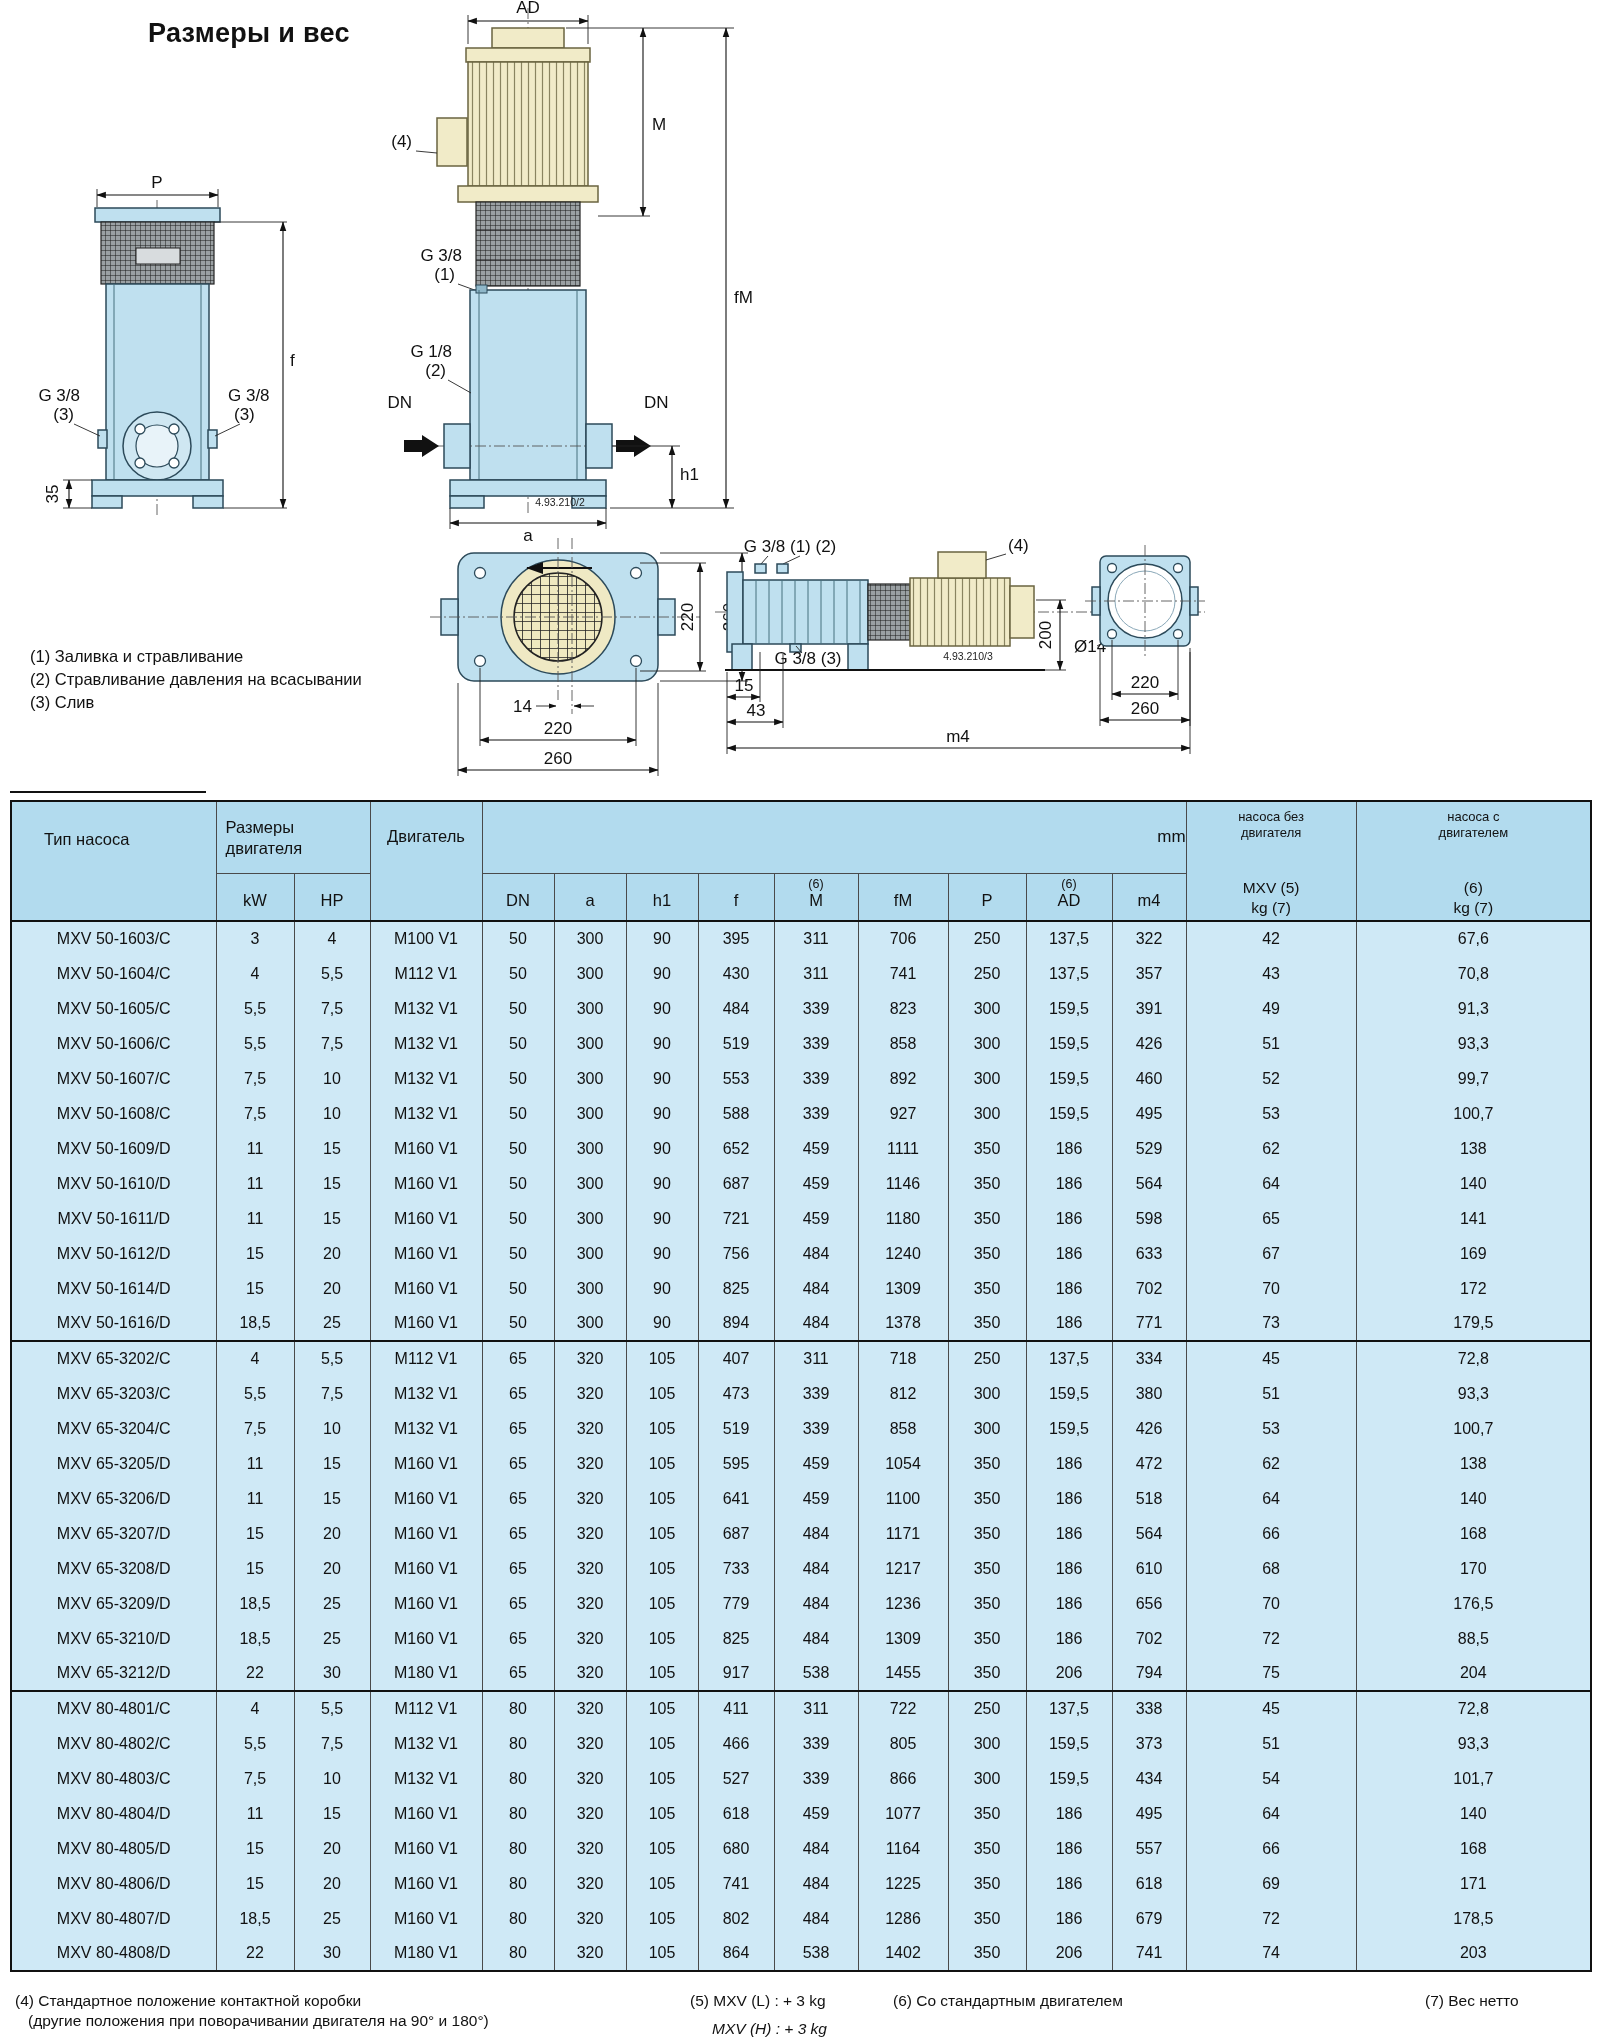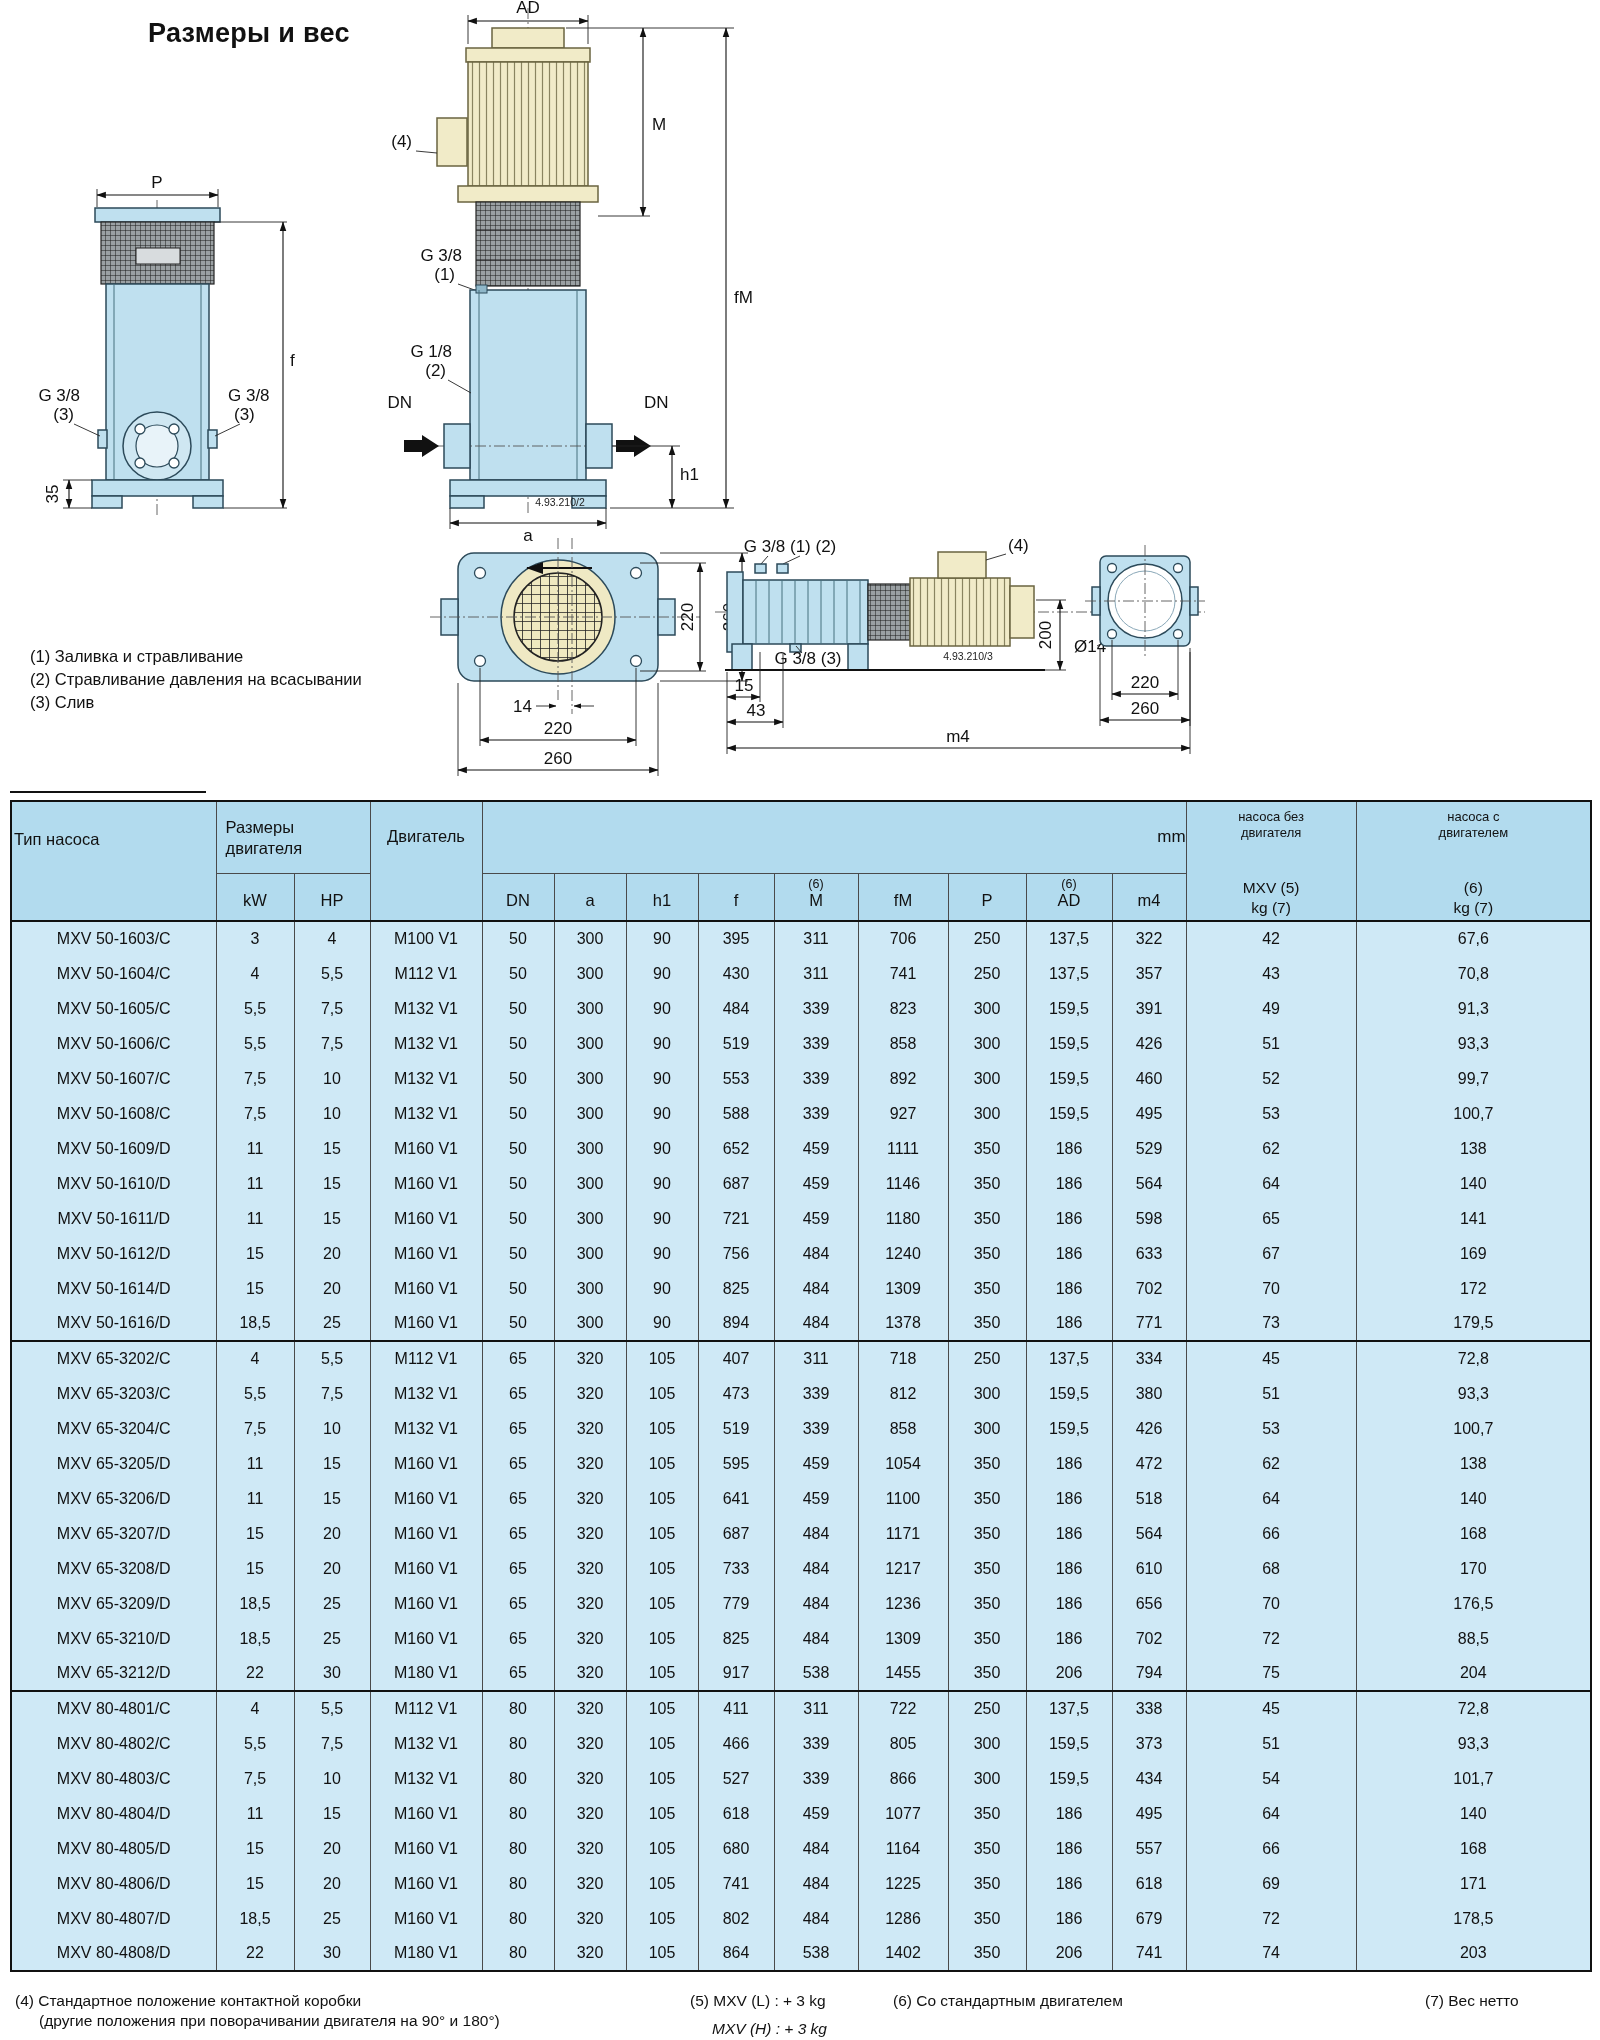--- a/index.html
+++ b/index.html
@@ -29,36 +29,36 @@
   .tablewrap { position:absolute; left:10px; top:800px; }
   table { border-collapse:collapse; table-layout:fixed; width:1580px; font-size:16px; border:2.5px solid #111; }
   th,td { border-left:1px solid #4a4a4a; border-right:1px solid #4a4a4a; font-weight:normal; }
   thead th { background:#b2dbee; }
   thead { border-bottom:2px solid #111; }
   thead tr.hr1 { height:72px; }
   thead tr.hr2 { height:48px; }
   tbody td { background:#cfe9f6; text-align:center; height:35px; padding:0; }
   tr.group-start td { border-top:2.2px solid #111; }
 
-  .th-type  { text-align:left; vertical-align:top; padding:28px 0 0 2px; font-size:16.5px; }
+  .th-type  { text-align:left; vertical-align:top; padding:28px 0 0 32px; font-size:16.5px; }
   .th-power { text-align:left; vertical-align:top; padding:15px 0 0 9px; font-size:16.5px; line-height:21px; border-bottom:1.3px solid #4a4a4a; }
   .th-motor { text-align:center; vertical-align:top; padding-top:25px; font-size:16.5px; }
   .th-mm    { text-align:right; vertical-align:middle; font-size:17px; border-bottom:1.3px solid #4a4a4a; }
   .th-unit  { vertical-align:bottom; padding-bottom:10px; text-align:center; font-size:16.5px; position:relative; }
   .th-unit .sup { position:absolute; top:3px; left:0; width:100%; font-size:12.5px; text-align:center; }
   .th-weight { vertical-align:top; }
   .th-weight .stack { display:flex; flex-direction:column; align-items:center; height:116px; padding-top:7px; }
   .stack .sm   { font-size:13px; line-height:16px; }
   .stack .spacer { flex:1; }
   .stack .main { font-size:15.5px; line-height:20px; }
 
   .footnotes { position:absolute; left:0; top:1992px; width:1600px; font-size:15.5px; }
   .fn { position:absolute; white-space:nowrap; }
   .fn-4a { left:15px;   top:0; }
-  .fn-4b { left:39px;   top:20px; }
+  .fn-4b { left:28px;   top:20px; }
   .fn-5a { left:690px;  top:0; }
   .fn-5b { left:712px;  top:28px;font-style:italic; }
   .fn-6  { left:893px;  top:0; }
   .fn-7  { left:1425px; top:0; }
 </style>
 </head>
 <body>
 
 <div class="page">
 

